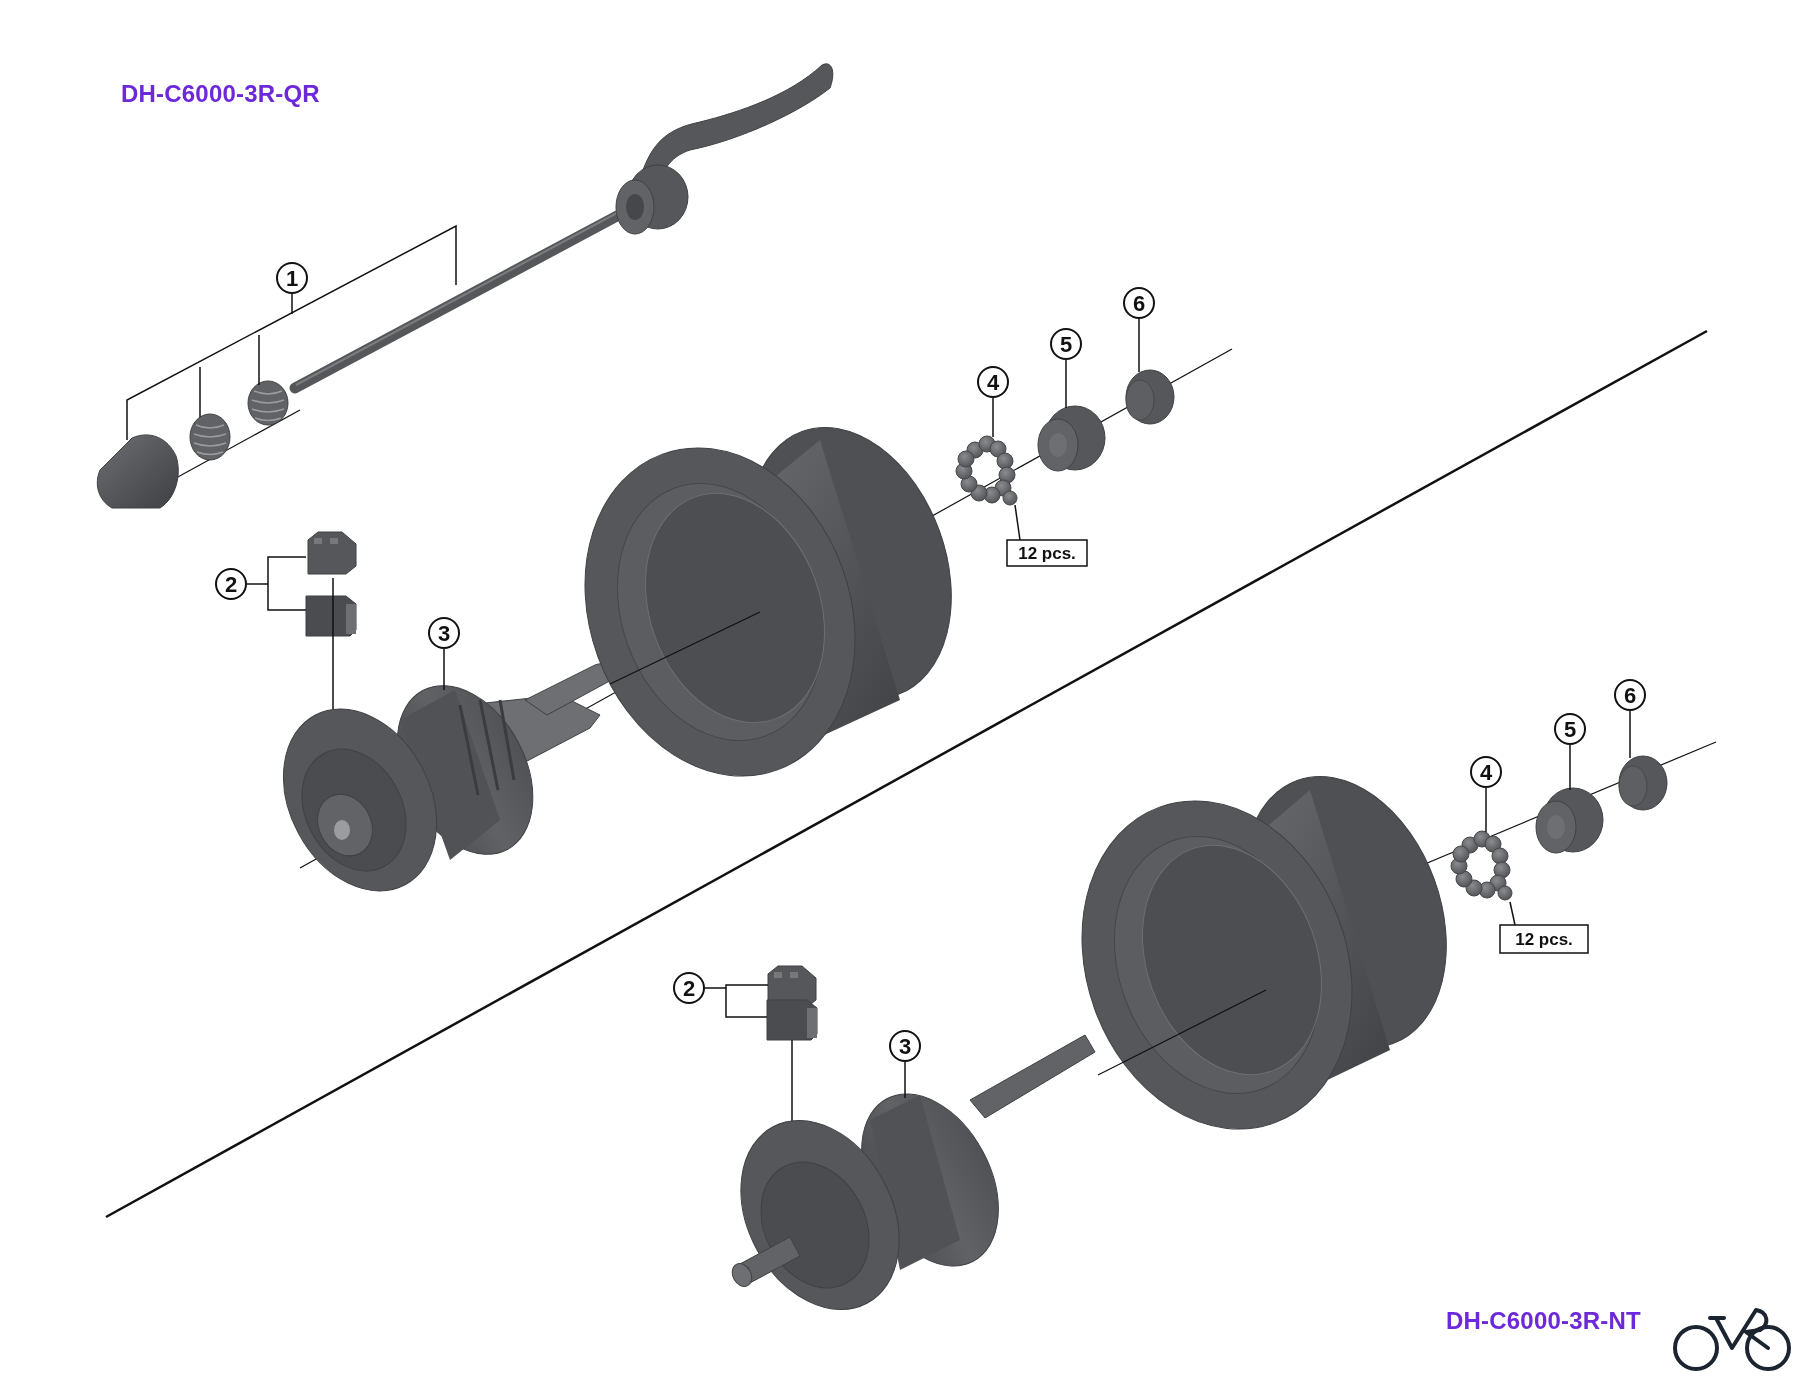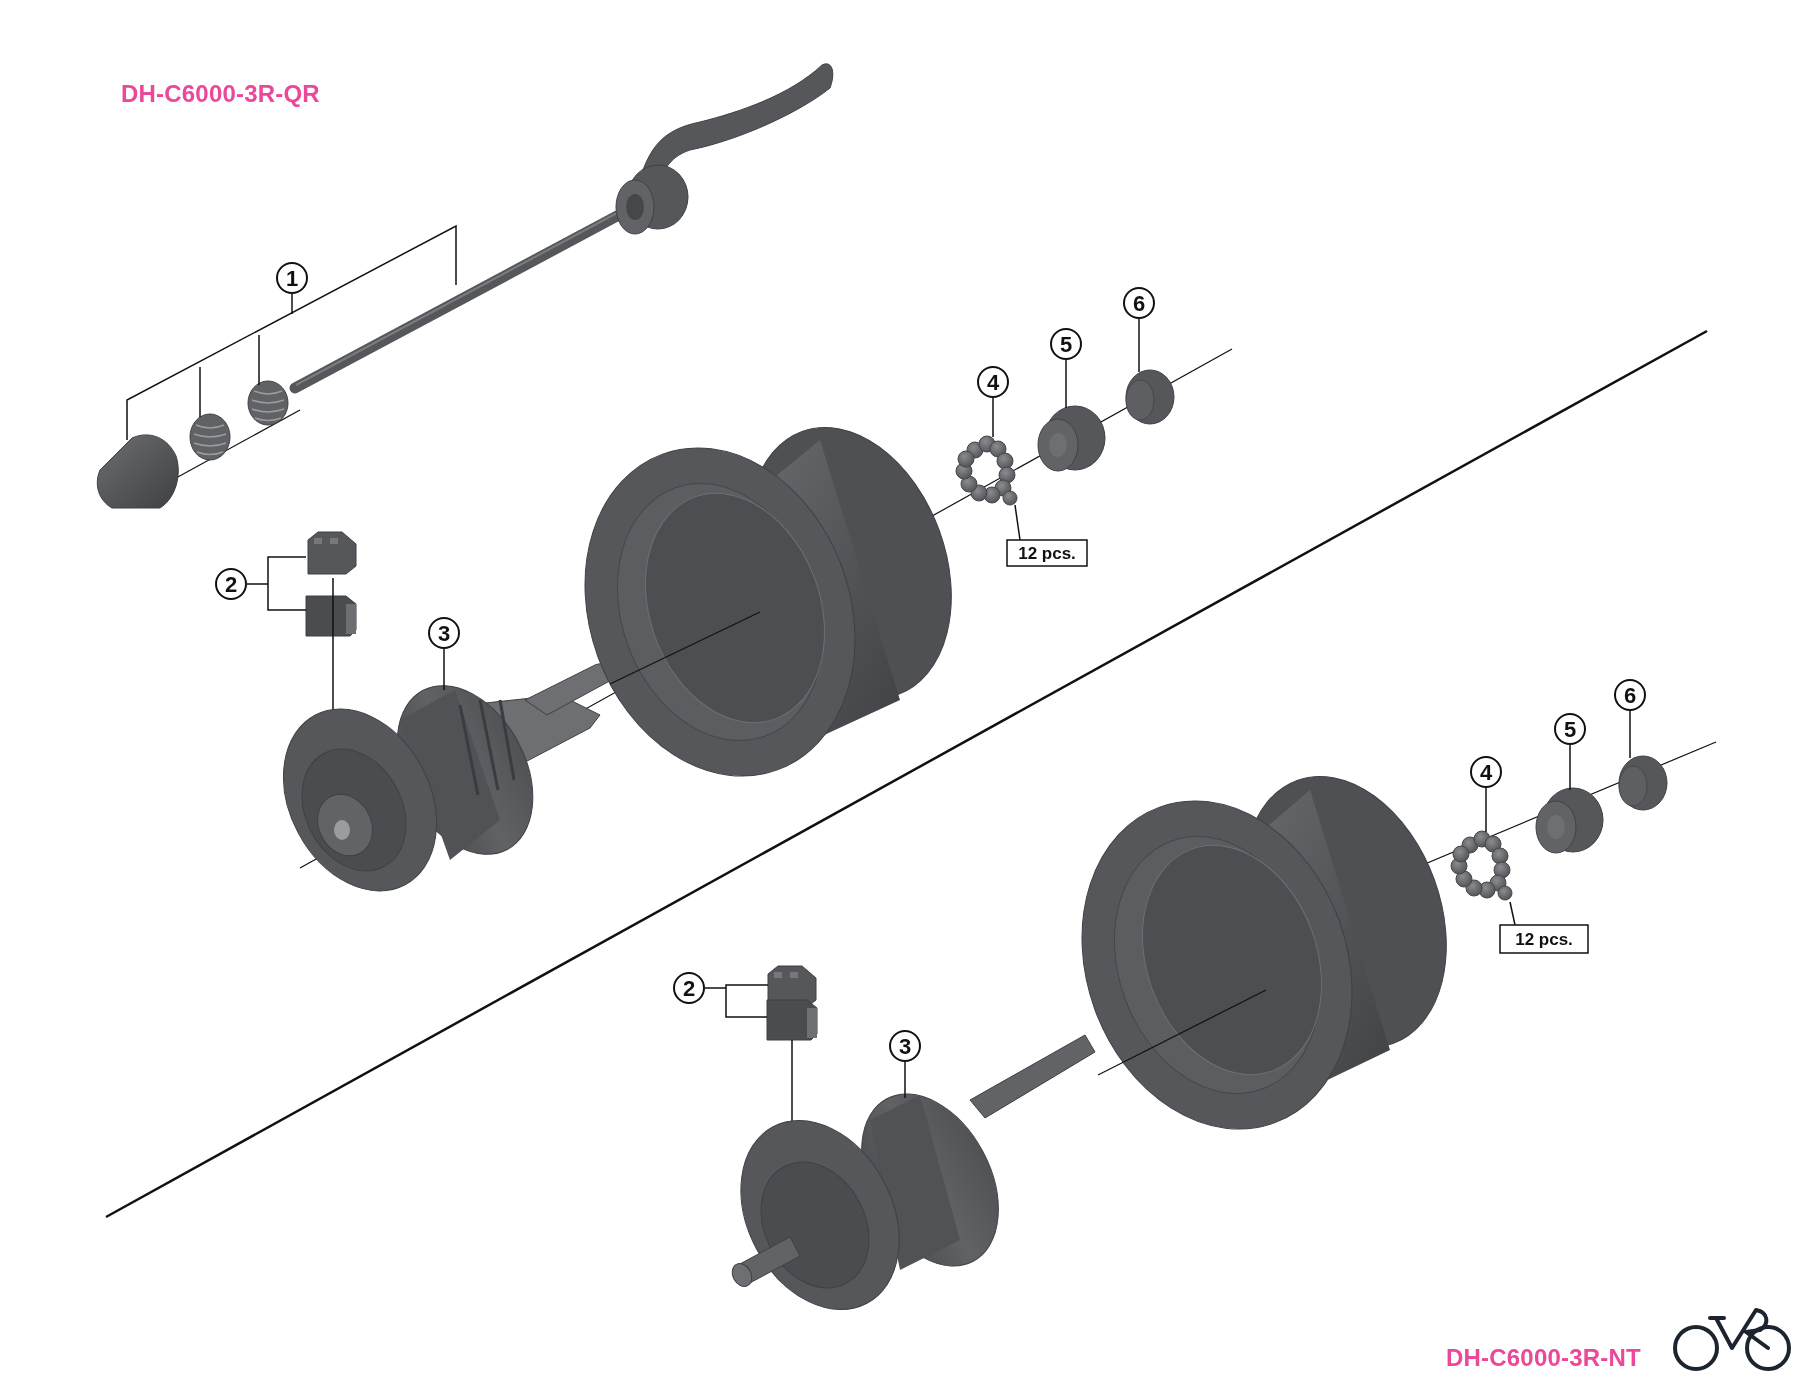--- a/index.html
+++ b/index.html
@@ -1,22 +1,22 @@
 <!DOCTYPE html>
 <html><head>
 <meta charset="utf-8">
 <style>
   html, body { margin:0; padding:0; background:#ffffff; }
   body { width:1800px; height:1379px; position:relative; overflow:hidden;
          font-family:"Liberation Sans", sans-serif; }
   svg#diagram { position:absolute; left:0; top:0; width:1800px; height:1379px; }
-  .model-title { position:absolute; font-weight:bold; font-size:24px; color:#ec4899;
+  .model-title { position:absolute; font-weight:bold; font-size:24px; color:#6d28d9;
                  letter-spacing:0.2px; white-space:nowrap; }
   #title-qr { left:121px; top:80px; }
-  #title-nt { left:1446px; top:1344px; }
+  #title-nt { left:1446px; top:1307px; }
   .callout-text { font-family:"Liberation Sans", sans-serif; font-weight:bold; font-size:22px; fill:#111; }
   .qty-text { font-family:"Liberation Sans", sans-serif; font-weight:bold; font-size:17px; fill:#111; }
   .logo { position:absolute; left:1672px; top:1300px; width:124px; height:76px; }
 </style>
 </head>
 <body>
 
 <div class="model-title" id="title-qr">DH-C6000-3R-QR</div>
 <div class="model-title" id="title-nt">DH-C6000-3R-NT</div>
 

